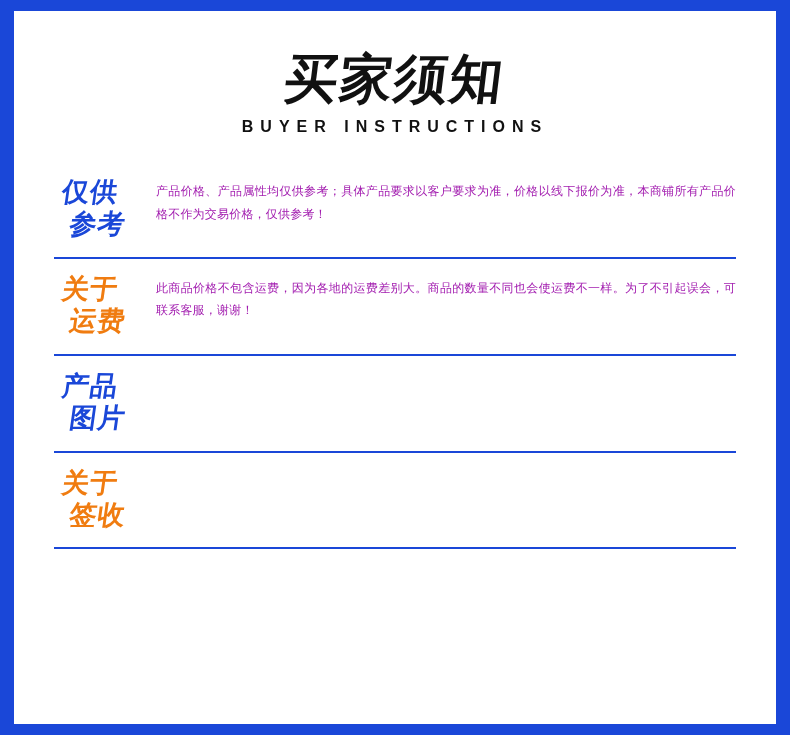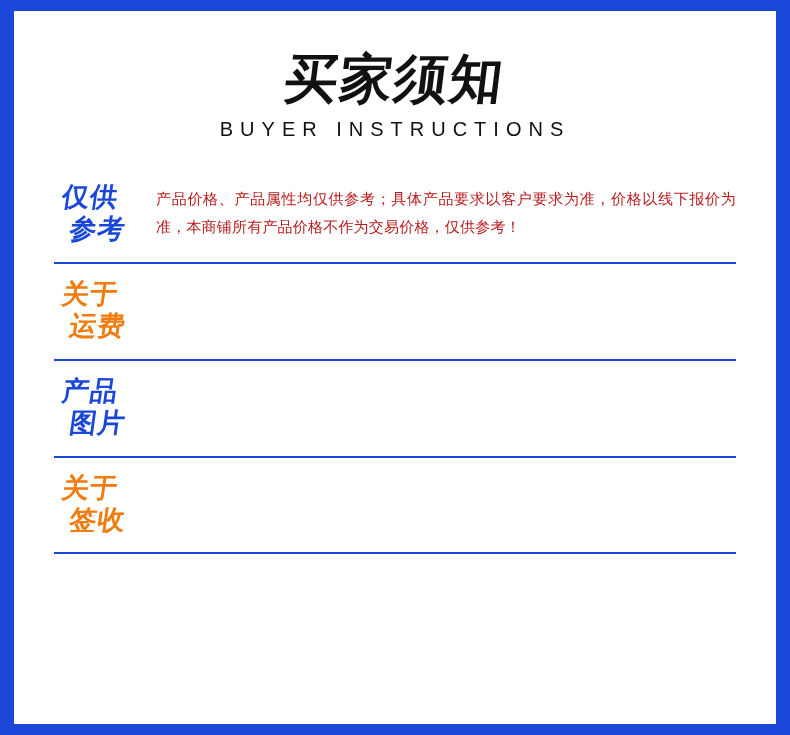--- a/index.html
+++ b/index.html
@@ -40,22 +40,22 @@
     font-weight: bold;
     letter-spacing: 2px;
     color: #111111;
     line-height: 1.12;
     transform: skewX(-7deg);
     display: inline-block;
   }
   .title-en {
     margin-top: 10px;
     font-family: "Liberation Sans", sans-serif;
-    font-size: 20px;
-    font-weight: normal;
+    font-size: 16px;
+    font-weight: bold;
     letter-spacing: 7px;
     color: #111111;
   }
   
   .rows {
     margin-top: 26px;
   }
   .row {
     display: flex;
     align-items: flex-start;
@@ -83,23 +83,23 @@
     display: block;
     padding-left: 12px;
   }
   .tag-blue { color: #1a47d8; }
   .tag-orange { color: #f07c10; }
   .body-text {
     flex: 1 1 auto;
     padding-left: 16px;
     padding-top: 4px;
     font-family: Liberation Sans, sans-serif;
-    font-size: 15px;
+    font-size: 12px;
     line-height: 1.85;
-    color: #b91c1c;
+    color: #a21caf;
     letter-spacing: 0.2px;
     text-align: justify;
   }
 </style>
 </head>
 <body>
 
 <div class="page">
   <div class="card">
 
@@ -116,20 +116,21 @@
           <span class="l2">参考</span>
         </div>
         <div class="body-text">产品价格、产品属性均仅供参考；具体产品要求以客户要求为准，价格以线下报价为准，本商铺所有产品价格不作为交易价格，仅供参考！</div>
       </div>
 
       <div class="row">
         <div class="tag tag-orange">
           <span>关于</span>
           <span class="l2">运费</span>
         </div>
+        <div class="body-text">此商品价格不包含运费，因为各地的运费差别大。商品的数量不同也会使运费不一样。为了不引起误会，可联系客服，谢谢！</div>
       </div>
 
       <div class="row">
         <div class="tag tag-blue">
           <span>产品</span>
           <span class="l2">图片</span>
         </div>
       </div>
 
       <div class="row">

